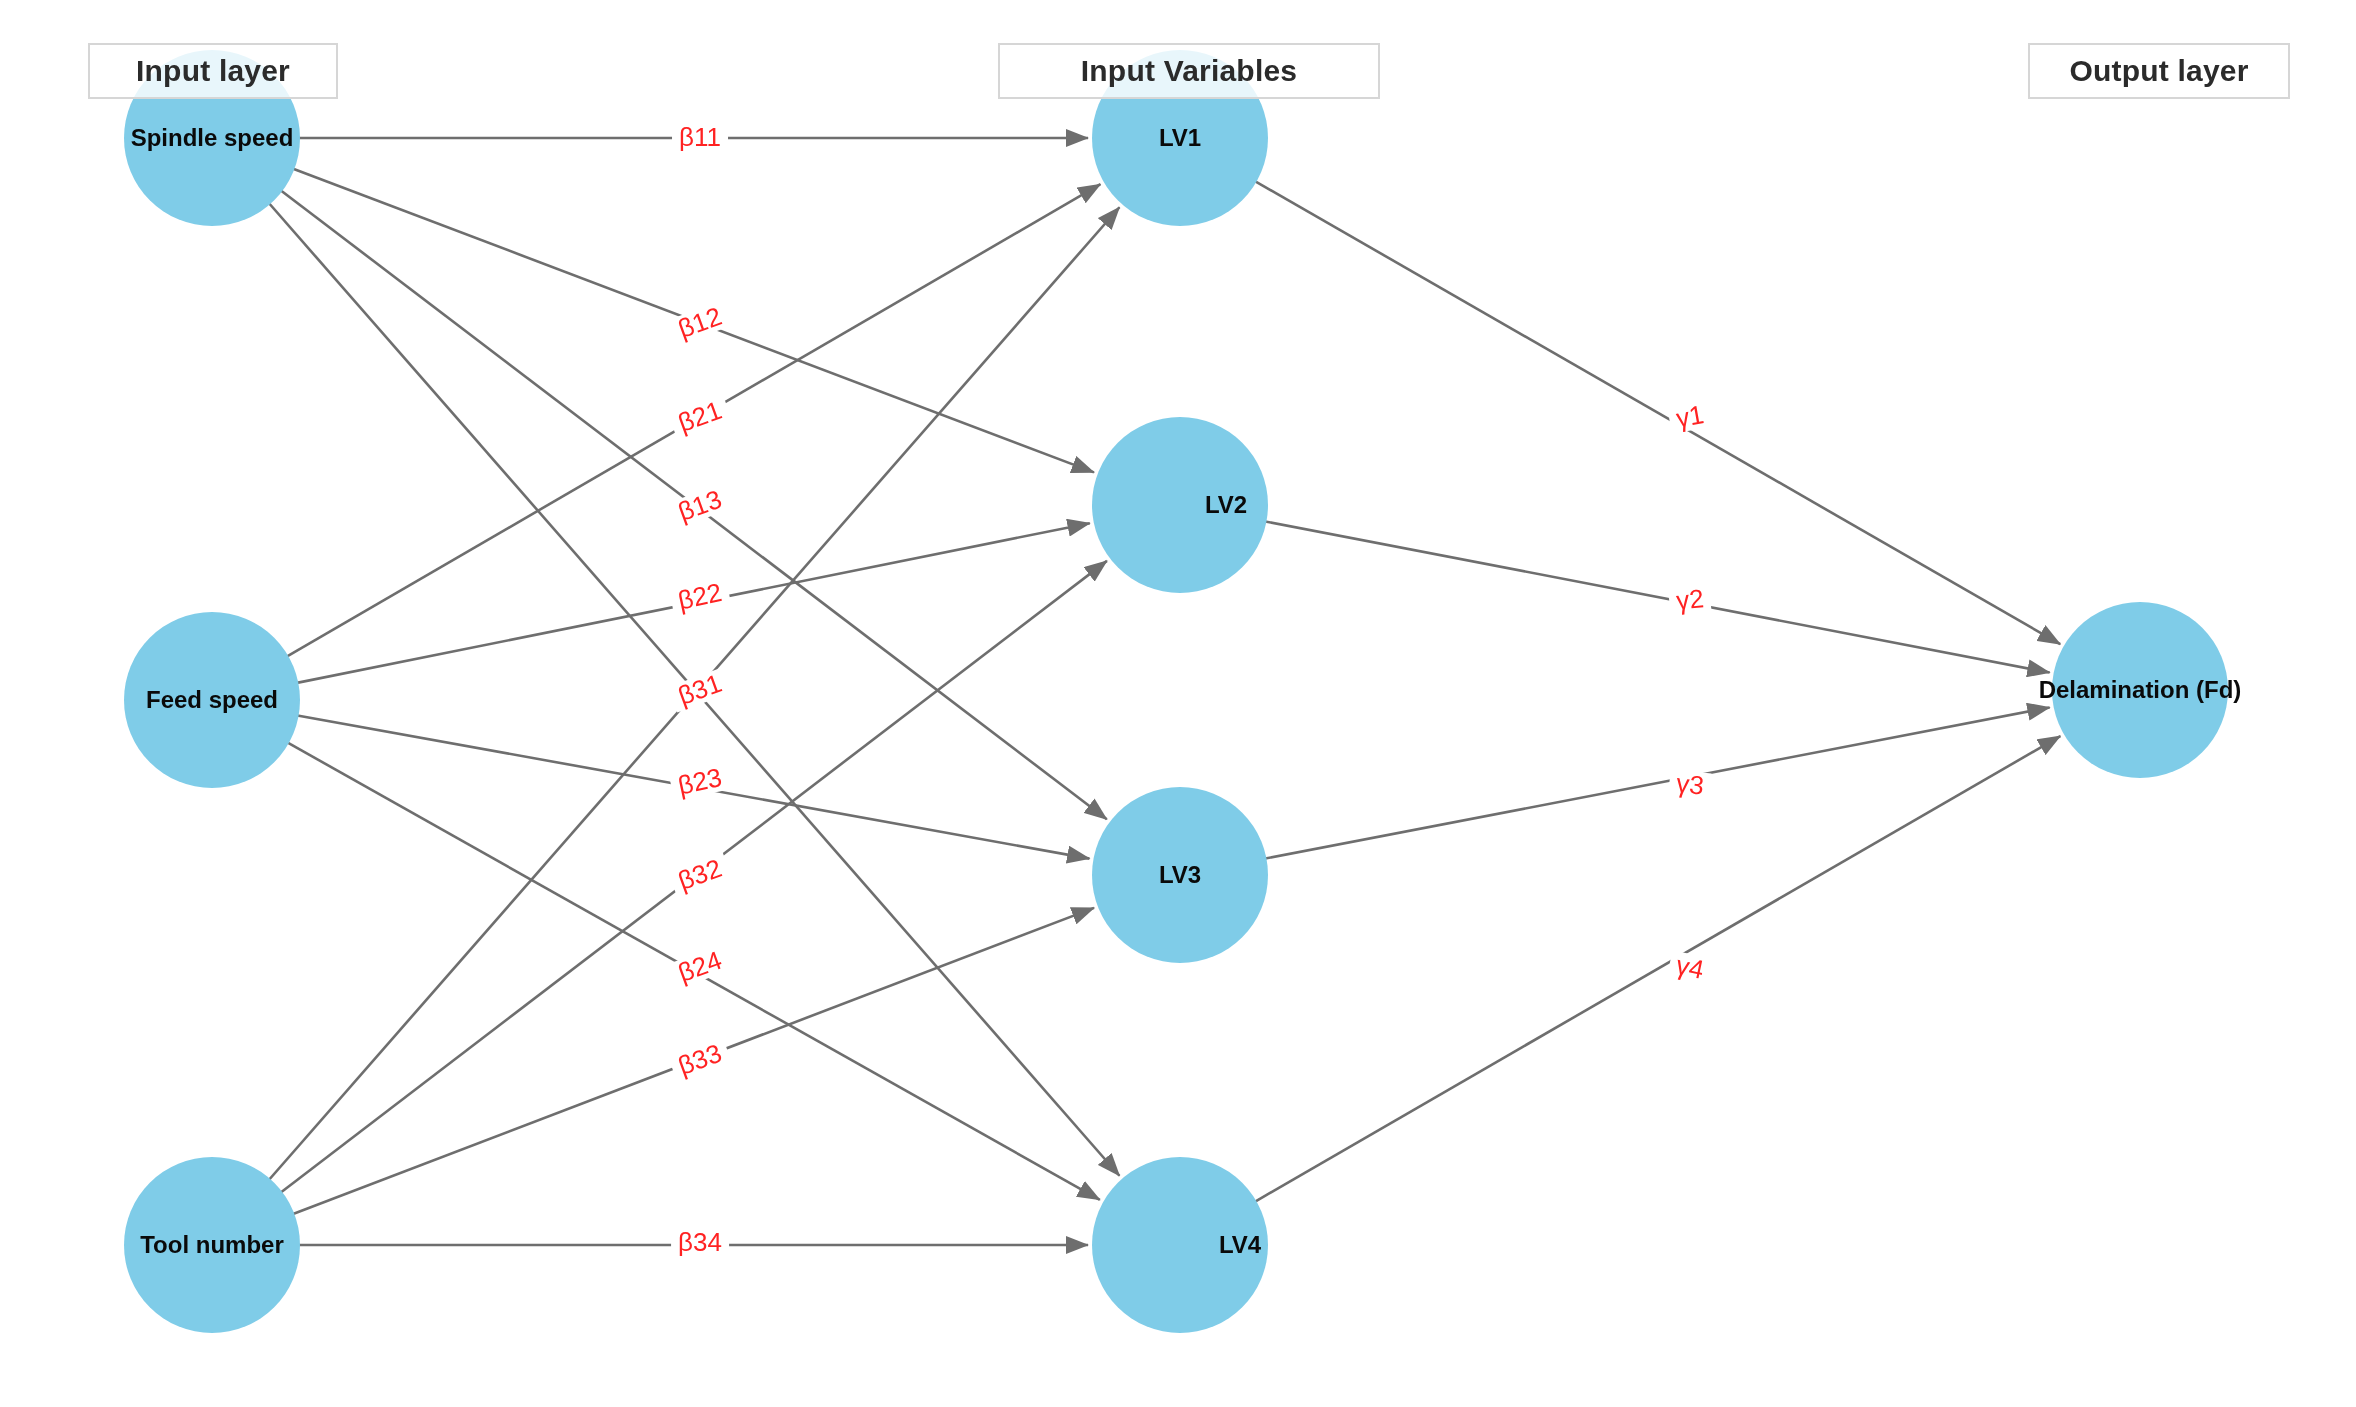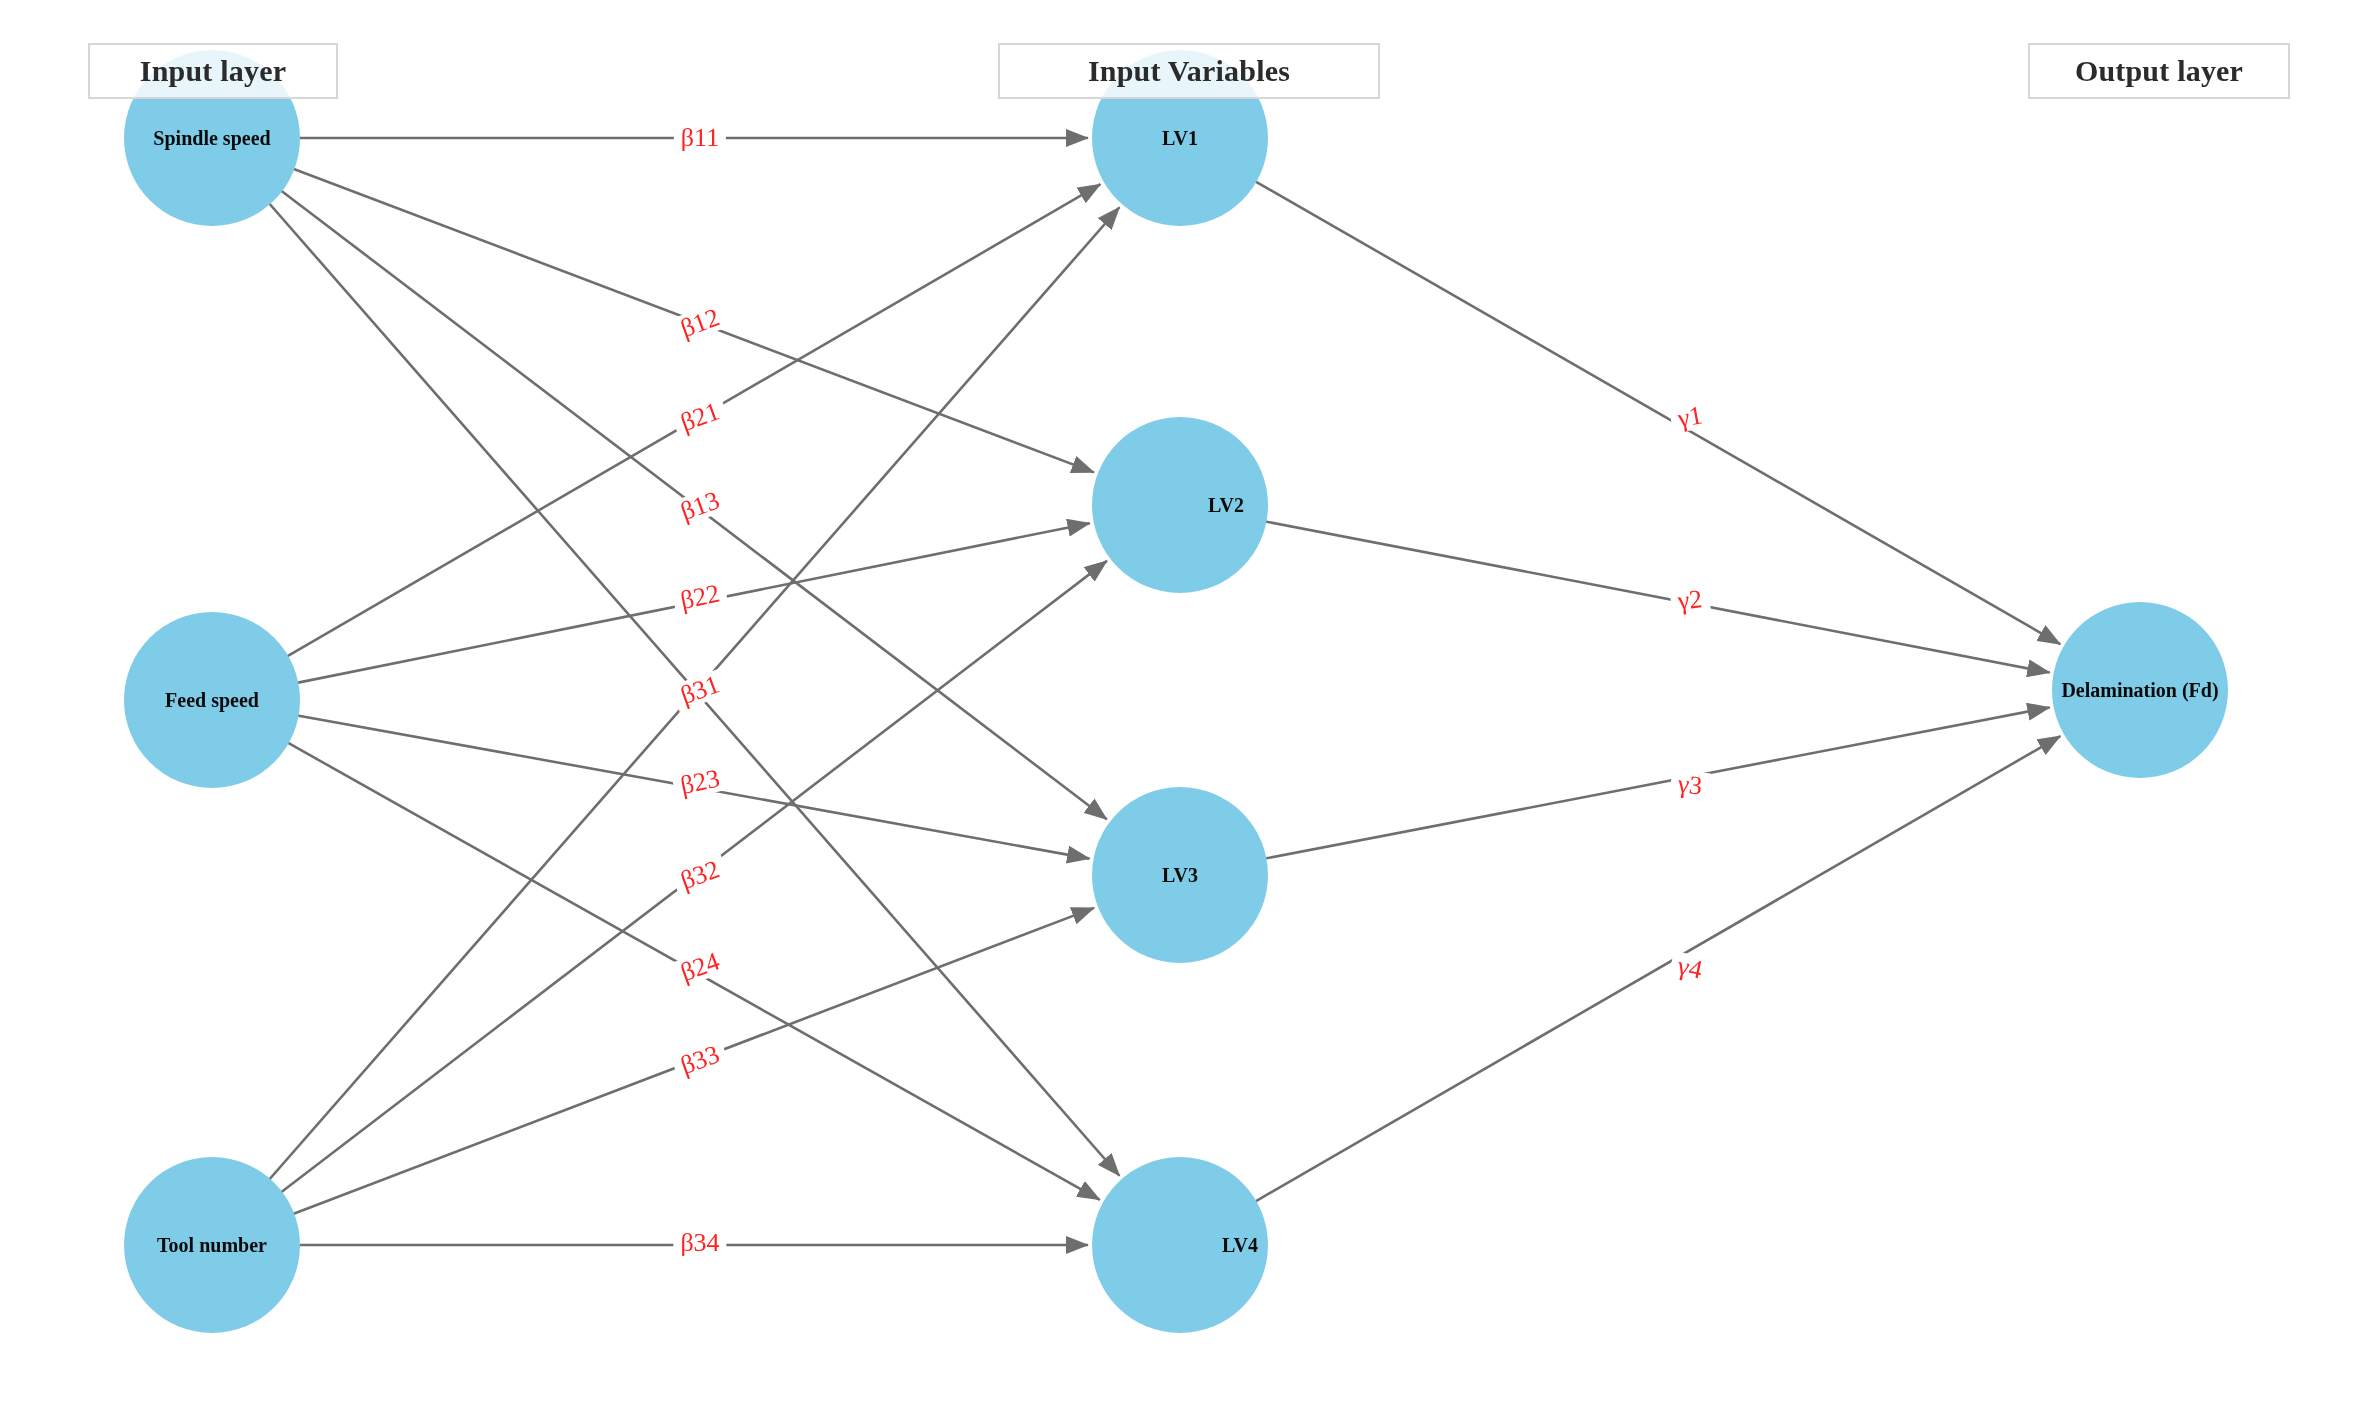--- a/index.html
+++ b/index.html
@@ -6,21 +6,21 @@
     margin: 0;
     padding: 0;
     background: #ffffff;
   }
   #stage {
     position: relative;
     width: 2356px;
     height: 1369px;
     background: #ffffff;
     overflow: hidden;
-    font-family: Liberation Serif, serif;
+    font-family: Liberation Sans, sans-serif;
   }
   #net {
     position: absolute;
     left: 0;
     top: 0;
     width: 2356px;
     height: 1407px;
   }
   .layer-header {
     position: absolute;
@@ -35,21 +35,21 @@
     justify-content: center;
     box-sizing: border-box;
     white-space: nowrap;
     letter-spacing: 0.2px;
   }
   .node-label {
     position: absolute;
     transform: translate(-50%, -50%);
     color: #0a0a0a;
     font-weight: bold;
-    font-size: 20px;
+    font-size: 24px;
     white-space: nowrap;
     text-align: center;
     pointer-events: none;
   }
   .edge-label {
     position: absolute;
     color: #ff2222;
     font-size: 26px;
     font-weight: normal;
     white-space: nowrap;

